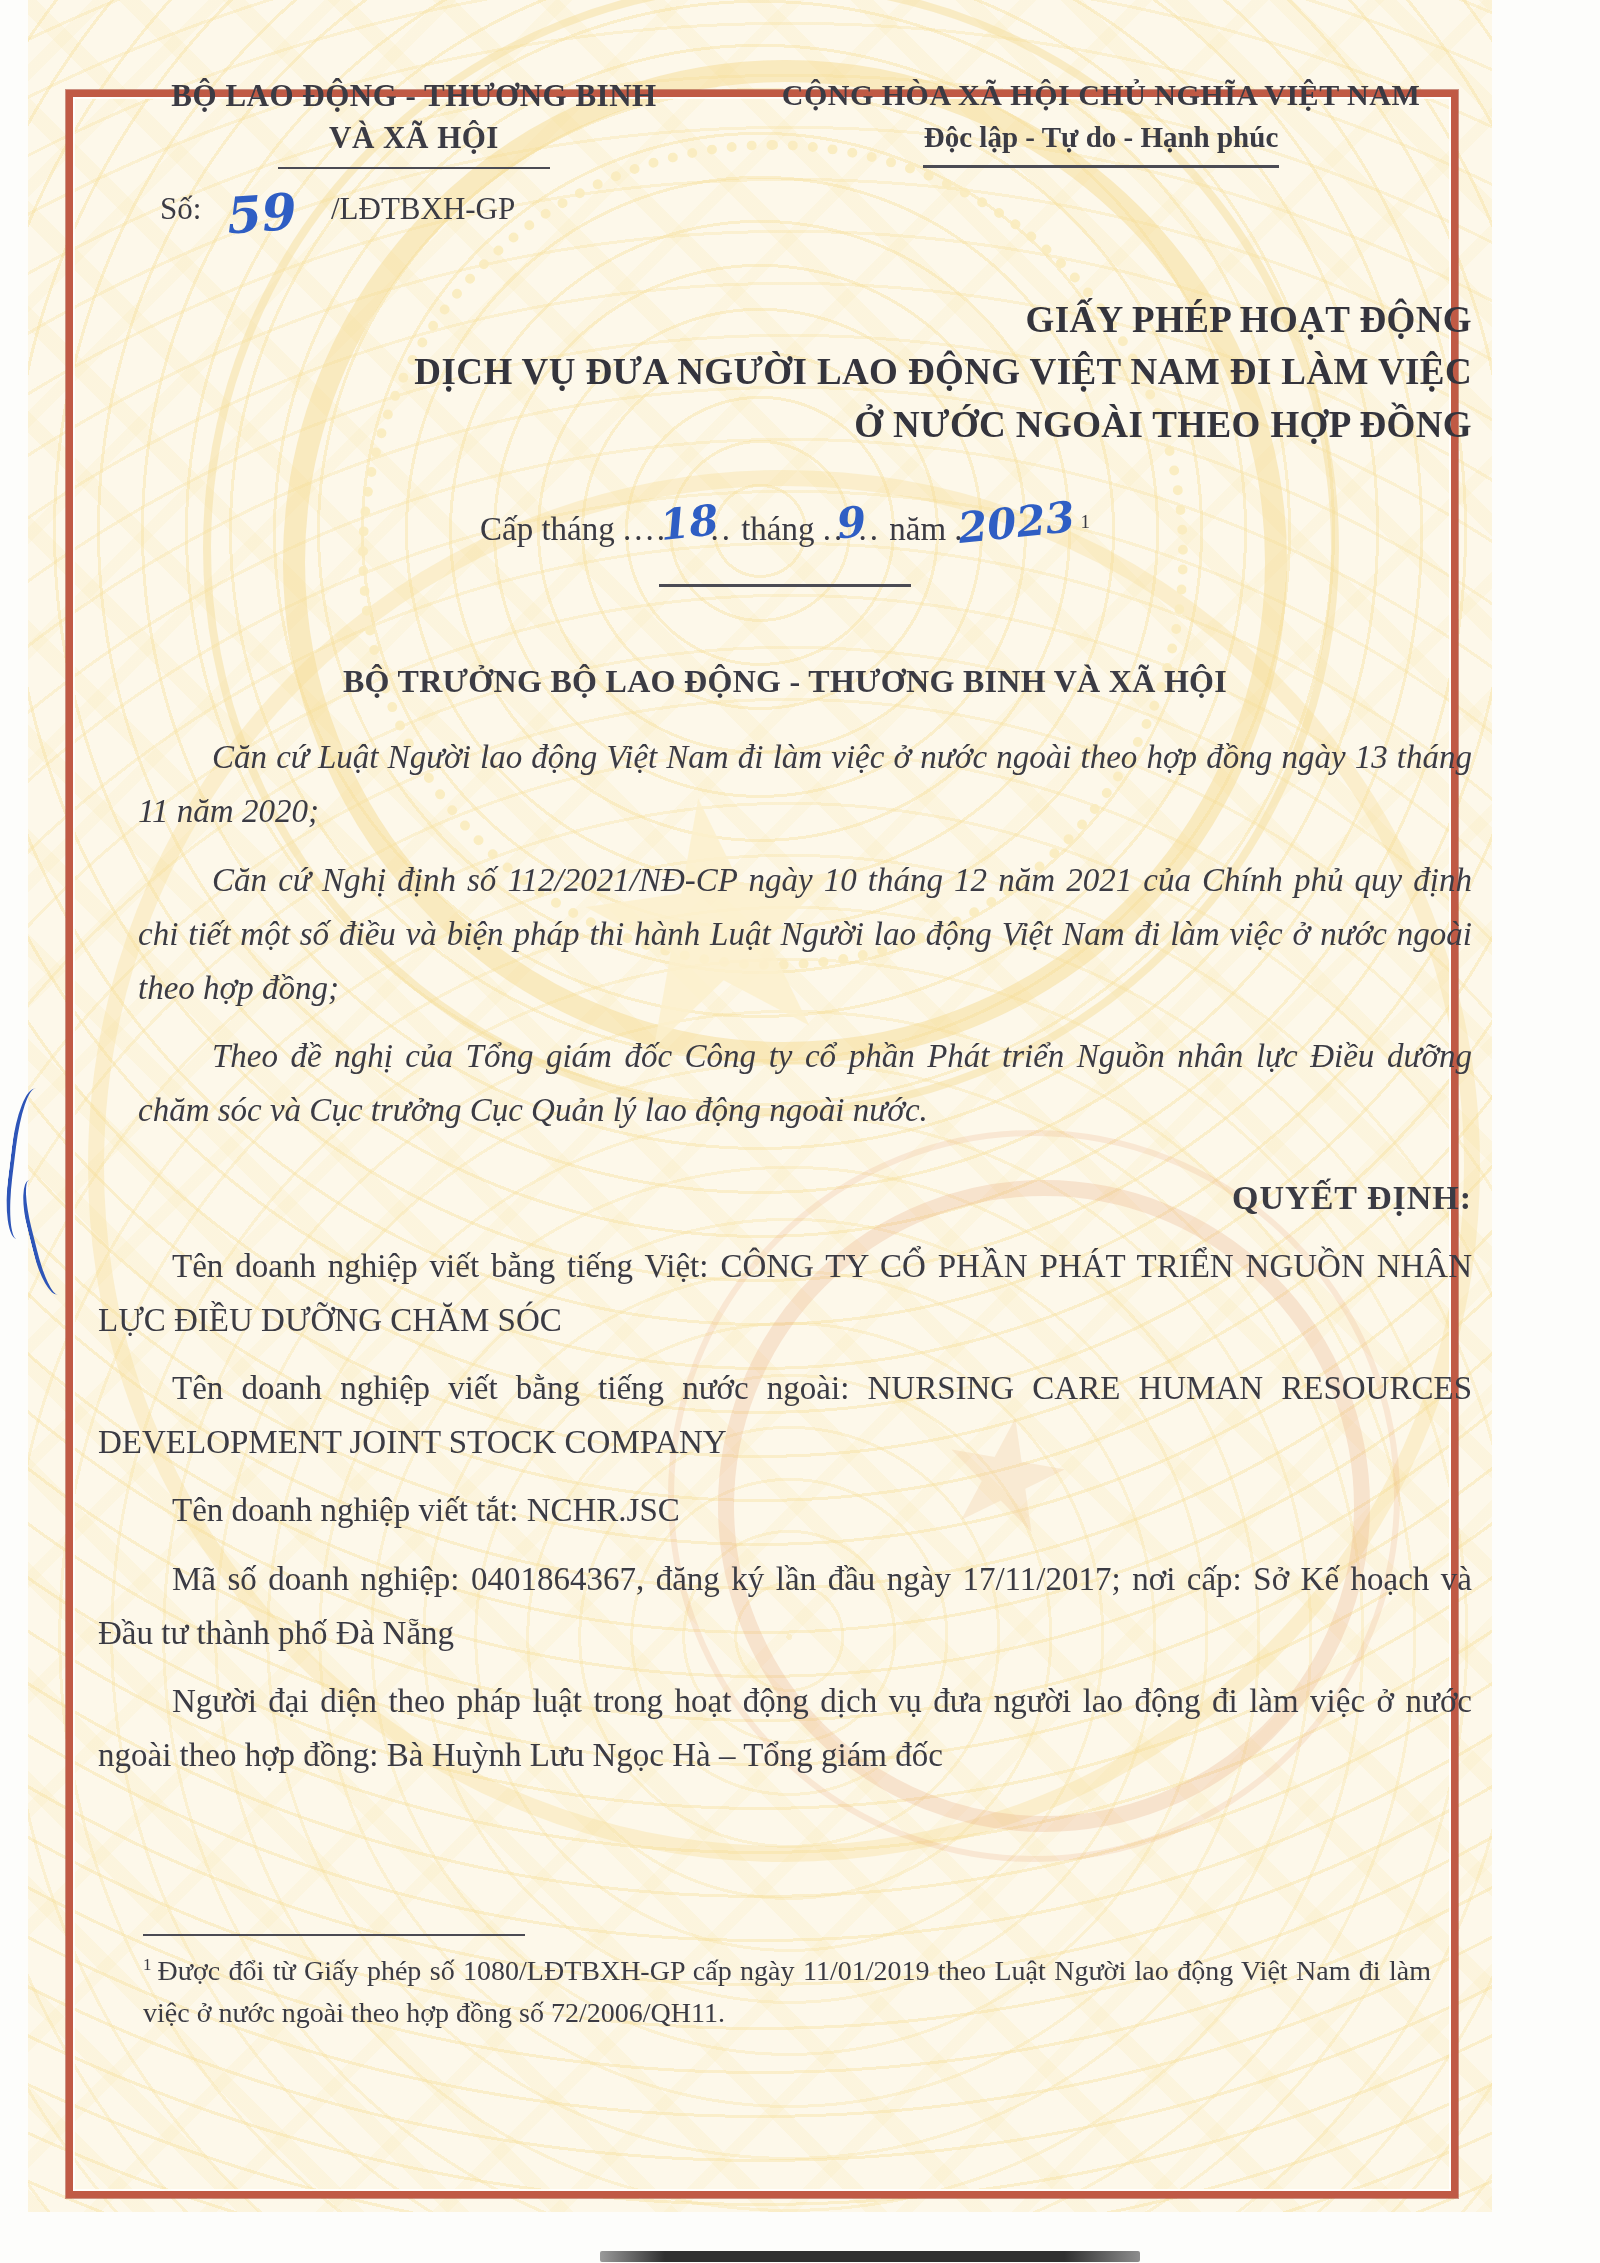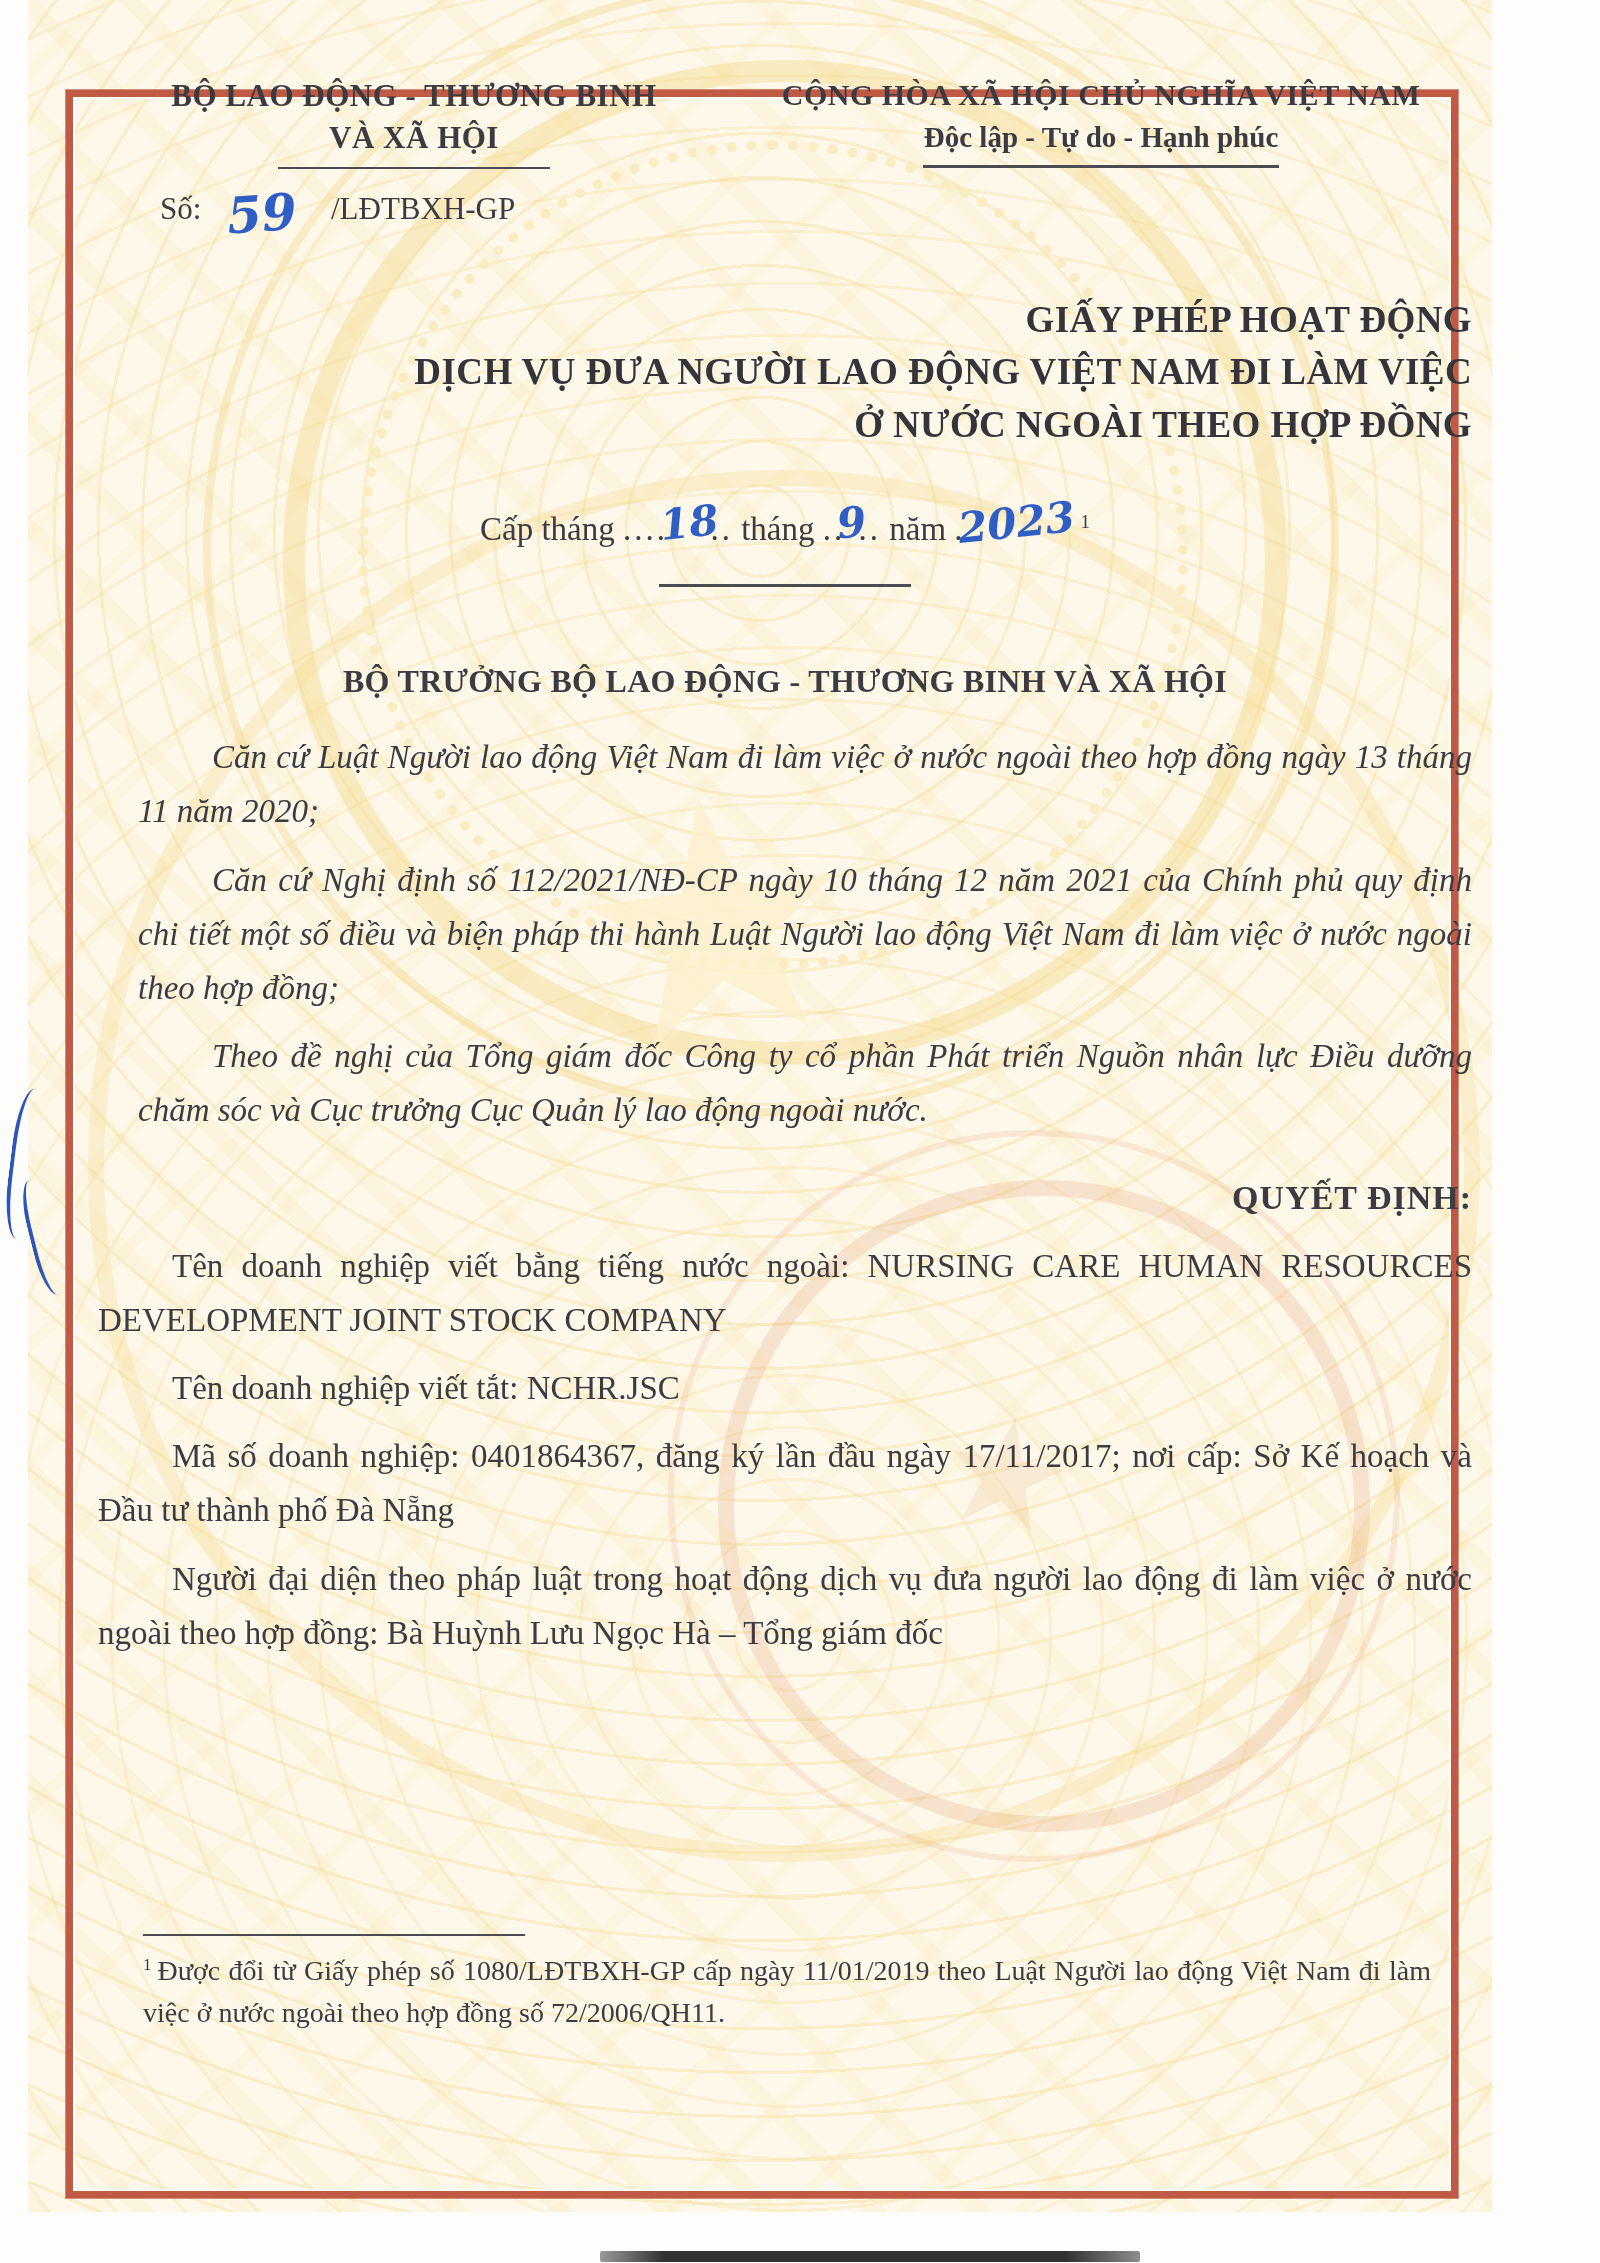--- a/index.html
+++ b/index.html
@@ -141,20 +141,21 @@
       <div class="recitals">
         <p class="body italic">Căn cứ Luật Người lao động Việt Nam đi làm việc ở nước ngoài theo hợp đồng ngày 13 tháng 11 năm 2020;</p>
         <p class="body italic">Căn cứ Nghị định số 112/2021/NĐ-CP ngày 10 tháng 12 năm 2021 của Chính phủ quy định chi tiết một số điều và biện pháp thi hành Luật Người lao động Việt Nam đi làm việc ở nước ngoài theo hợp đồng;</p>
         <p class="body italic">Theo đề nghị của Tổng giám đốc Công ty cổ phần Phát triển Nguồn nhân lực Điều dưỡng chăm sóc và Cục trưởng Cục Quản lý lao động ngoài nước.</p>
       </div>
 
       <div class="decision">QUYẾT ĐỊNH:</div>
 
 
       <div class="article">
+        <p class="body">Tên doanh nghiệp viết bằng tiếng Việt: CÔNG TY CỔ PHẦN PHÁT TRIỂN NGUỒN NHÂN LỰC ĐIỀU DƯỠNG CHĂM SÓC</p>
         <p class="body">Tên doanh nghiệp viết bằng tiếng nước ngoài: NURSING CARE HUMAN RESOURCES DEVELOPMENT JOINT STOCK COMPANY</p>
         <p class="body">Tên doanh nghiệp viết tắt: NCHR.JSC</p>
         <p class="body">Mã số doanh nghiệp: 0401864367, đăng ký lần đầu ngày 17/11/2017; nơi cấp: Sở Kế hoạch và Đầu tư thành phố Đà Nẵng</p>
         <p class="body">Người đại diện theo pháp luật trong hoạt động dịch vụ đưa người lao động đi làm việc ở nước ngoài theo hợp đồng: Bà Huỳnh Lưu Ngọc Hà – Tổng giám đốc</p>
       </div>
 
     </div>
   </div>
 
   <div class="footnote">

